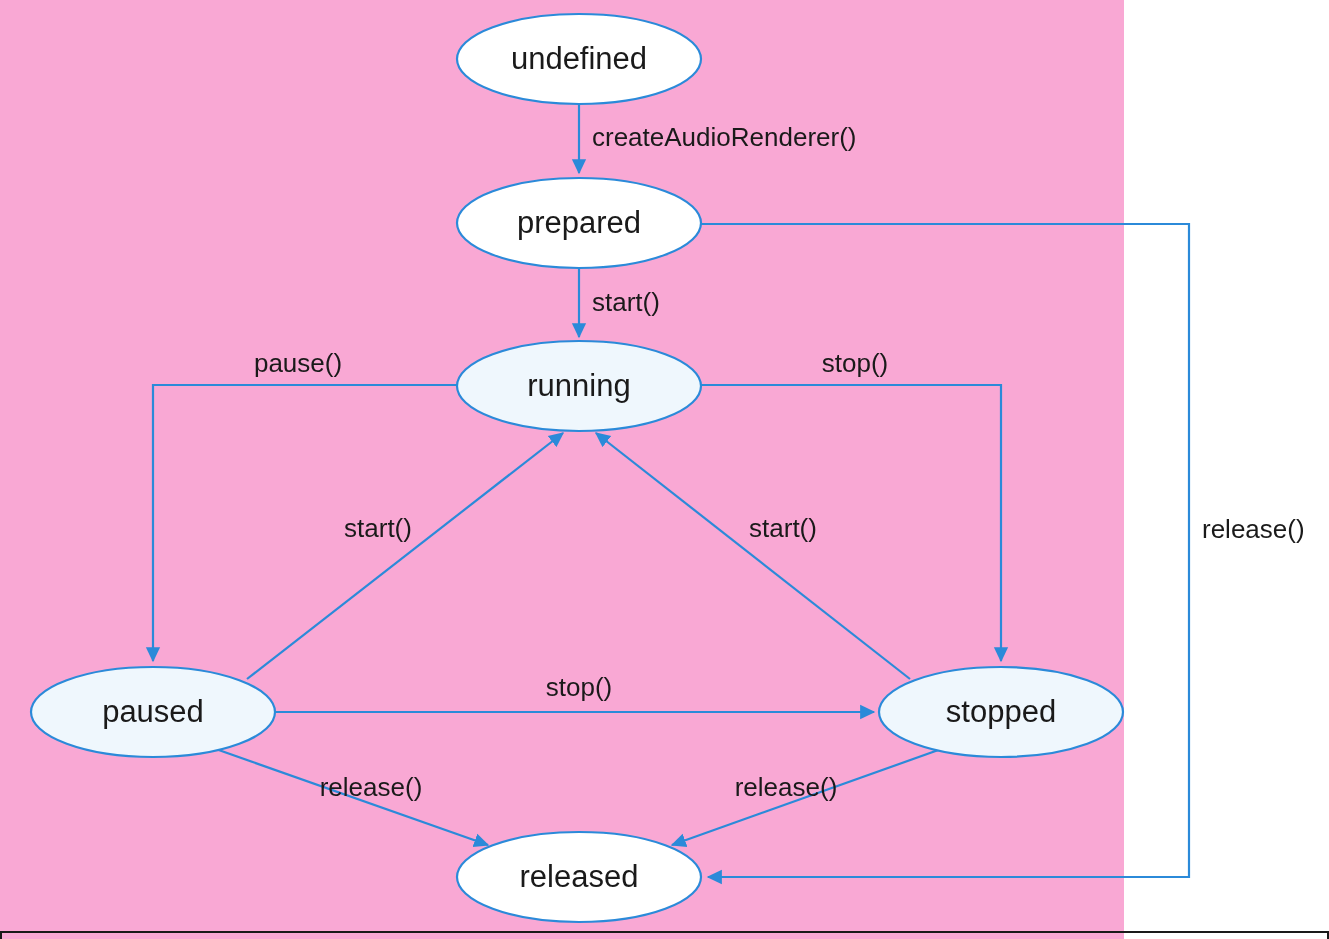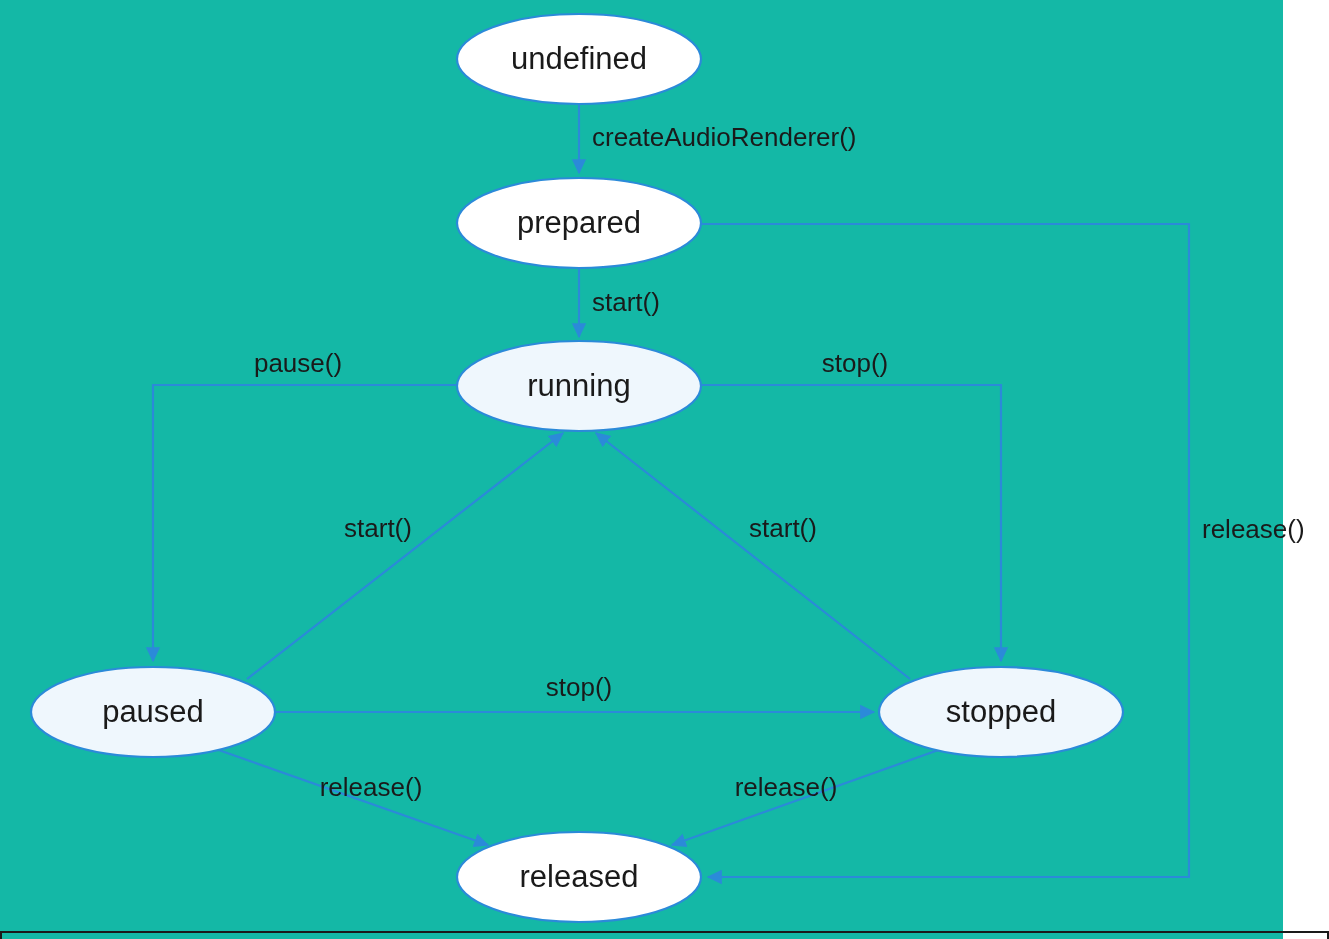--- a/index.html
+++ b/index.html
@@ -8,23 +8,23 @@
     background: #ffffff;
   }
   body {
     width: 1329px;
     height: 939px;
     font-family: "Liberation Sans", sans-serif;
     overflow: hidden;
   }
   #diagram-root {
     position: relative;
-    width: 1283px;
+    width: 1124px;
     height: 939px;
-    background: #14b8a6;
+    background: #f9a8d4;
   }
   #state-diagram-svg {
     position: absolute;
     left: 0;
     top: 0;
     width: 1329px;
     height: 939px;
     display: block;
   }
   .node-ellipse {

